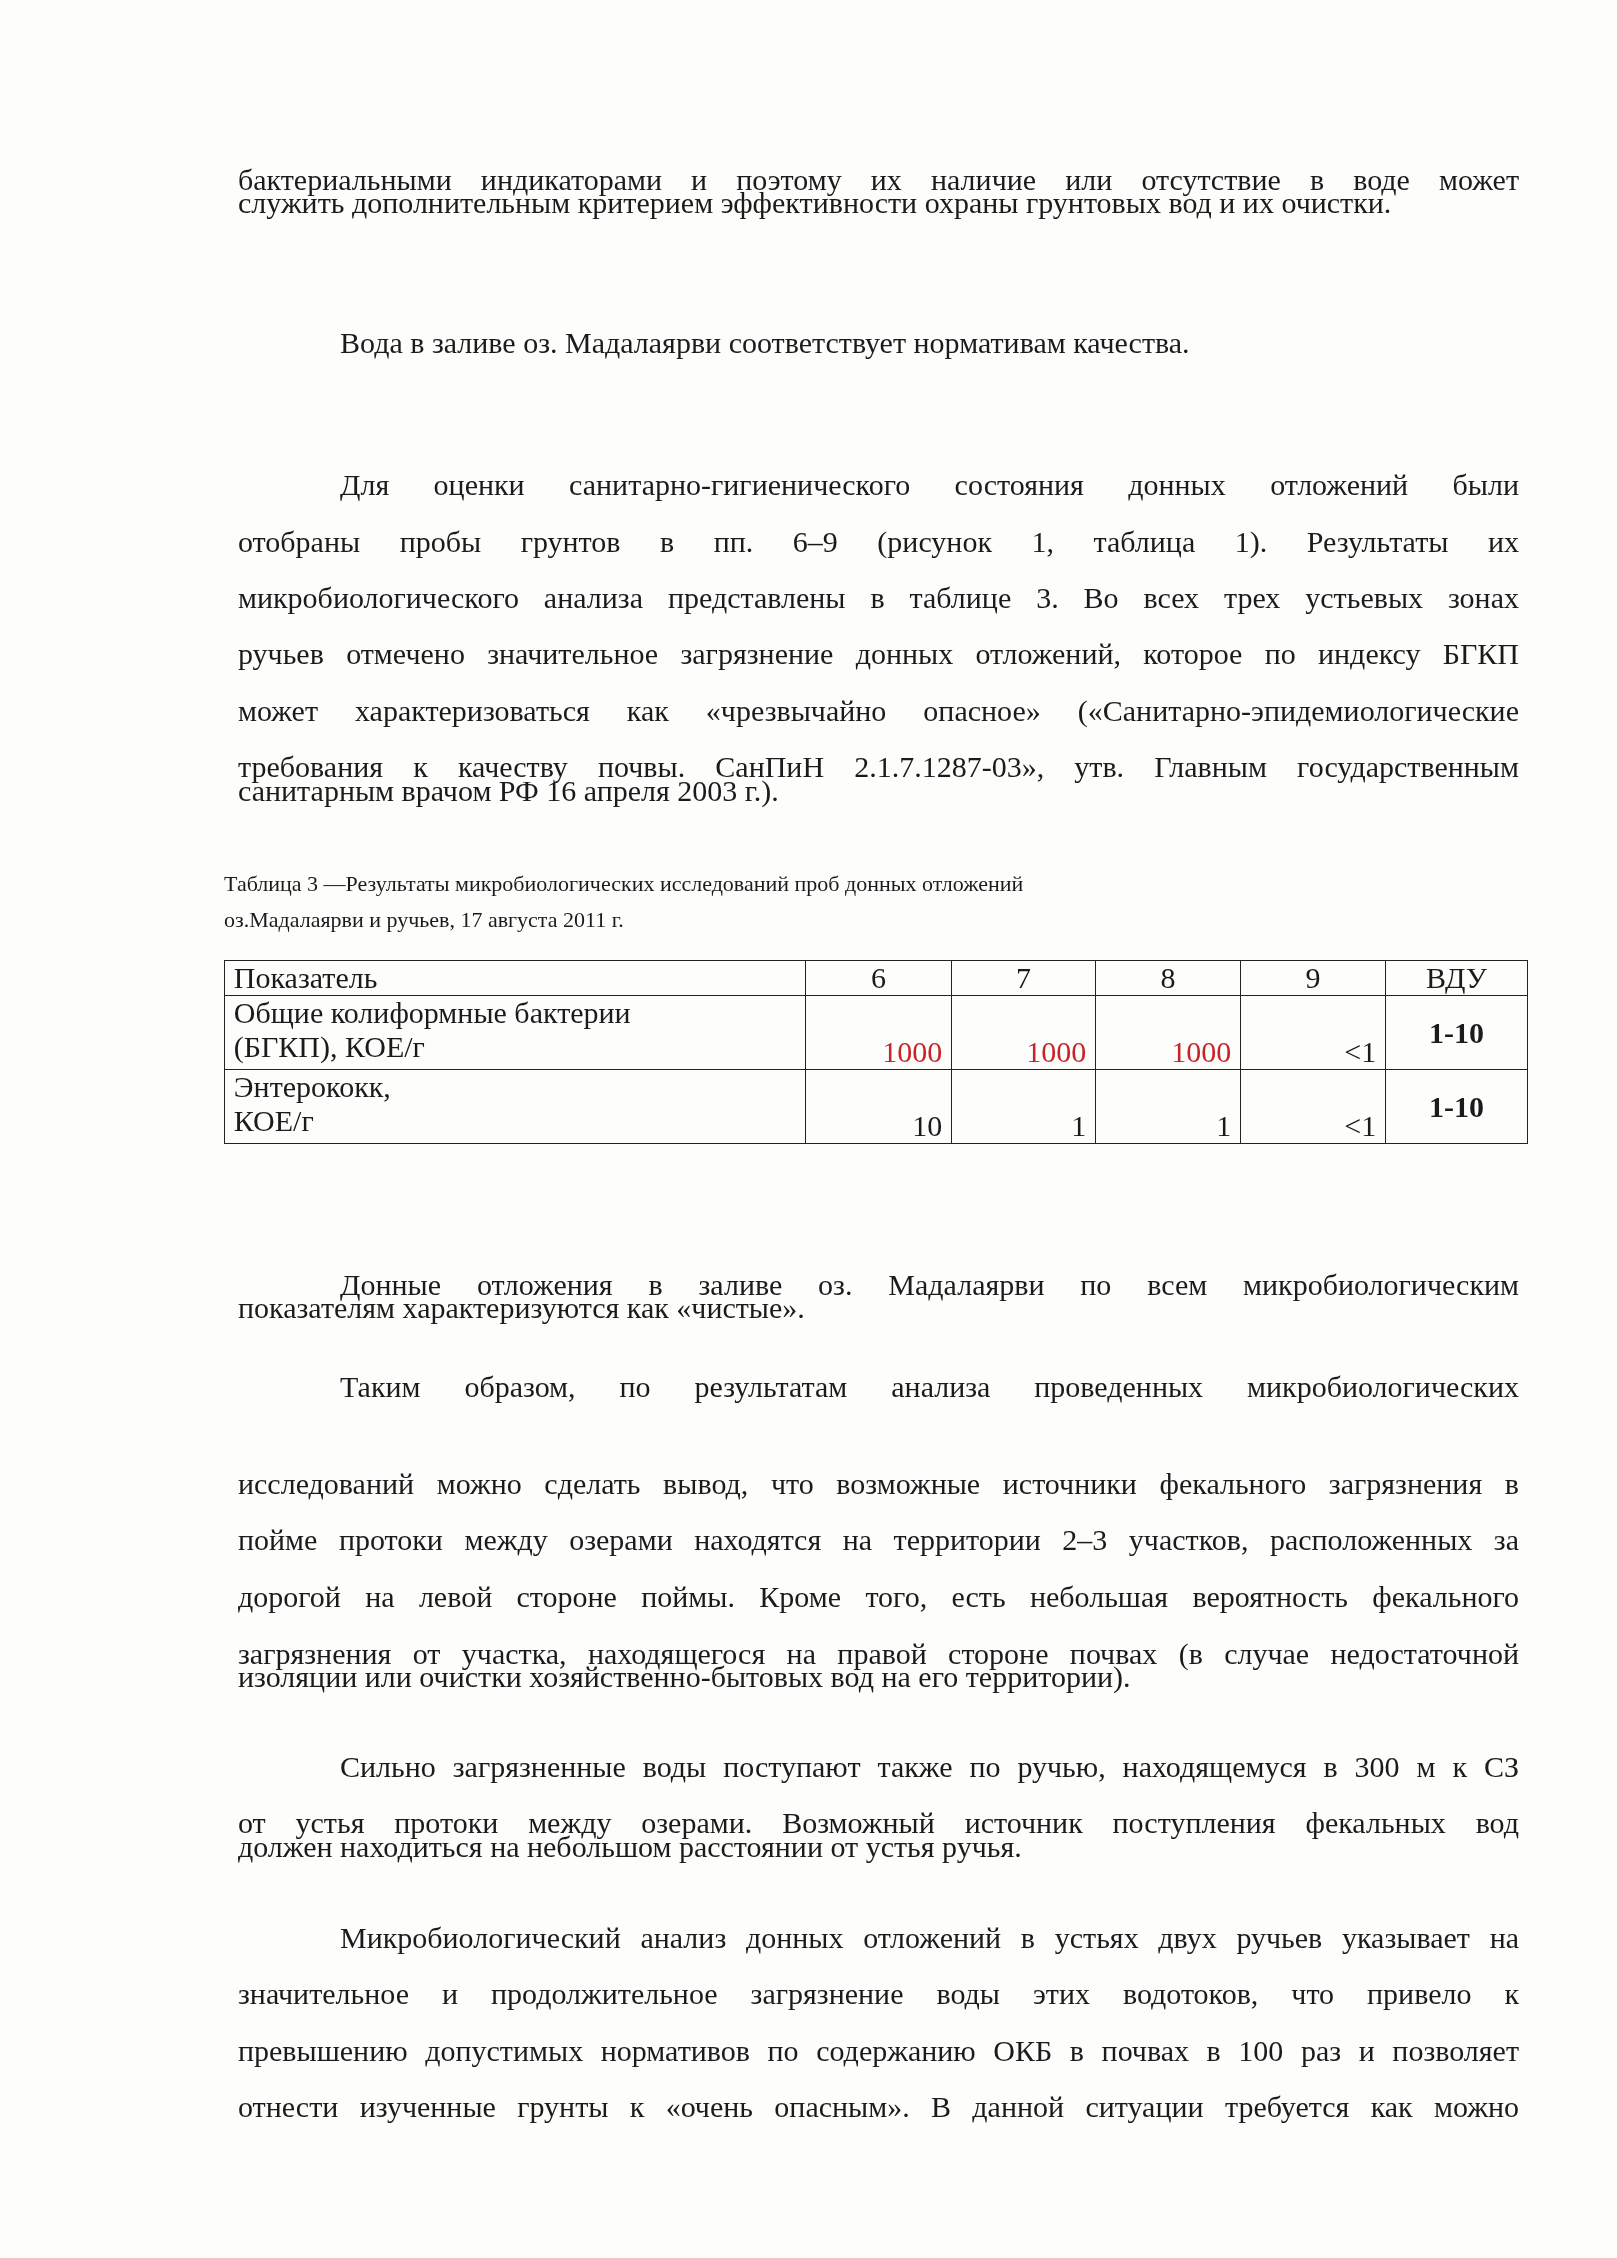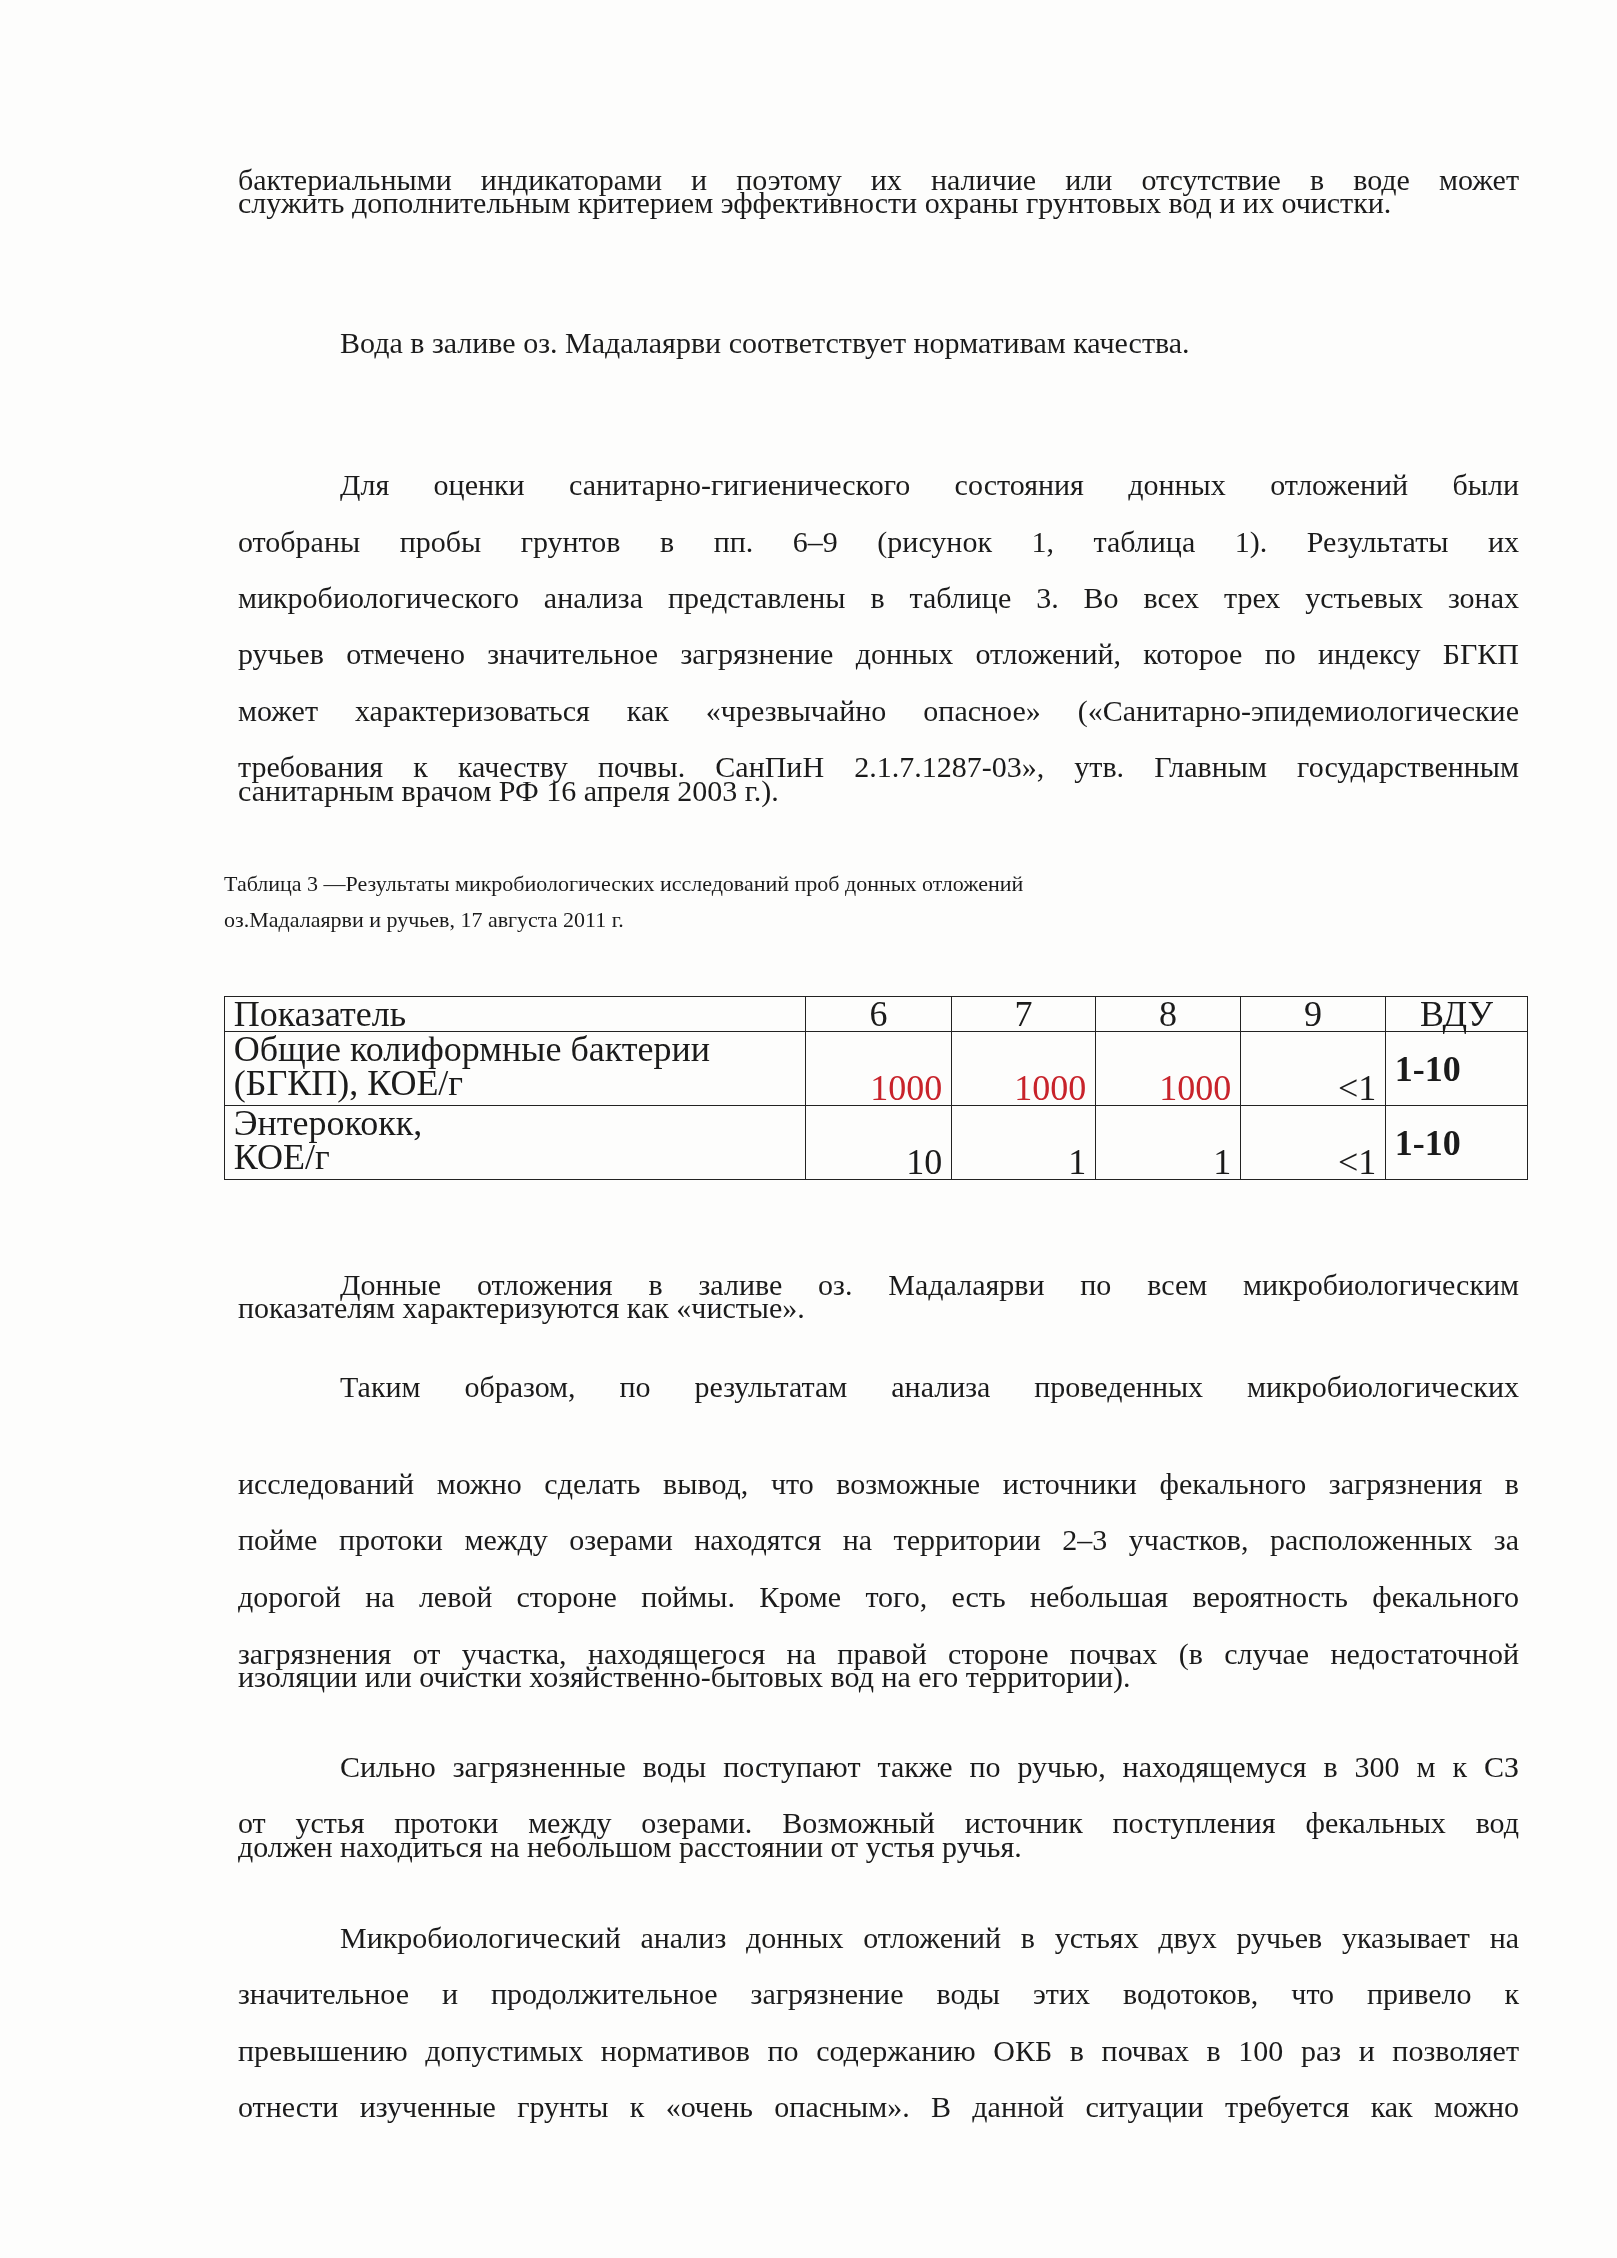--- a/index.html
+++ b/index.html
@@ -38,40 +38,41 @@
     .caption {
       position: absolute;
       left: 224px;
       font-size: 22px;
       line-height: 35px;
       white-space: nowrap;
     }
     table.results {
       position: absolute;
       left: 224px;
-      top: 996px;
+      top: 960px;
       width: 1301px;
       border-collapse: collapse;
-      font-size: 36px;
+      font-size: 30px;
       line-height: 34px;
       table-layout: fixed;
     }
     table.results td {
       border: 1.8px solid #222;
       padding: 0 8.8px;
       vertical-align: bottom;
     }
     table.results tr.hdr td { height: 34px; vertical-align: middle; }
     table.results tr.r2 td { height: 73px; }
     table.results tr.r3 td { height: 73px; }
     table.results tr.r4 td { height: 35px; vertical-align: middle; }
     td.name { text-align: left; vertical-align: top !important; }
     td.num { text-align: right; }
     td.center { text-align: center; }
     td.norm {
+      text-align: center;
       font-weight: bold;
       vertical-align: middle !important;
     }
   </style>
 </head>
 <body>
 
 <div class="page">
 
   <div class="line justify" style="top:129px">бактериальными индикаторами и поэтому их наличие или отсутствие в воде может</div>

